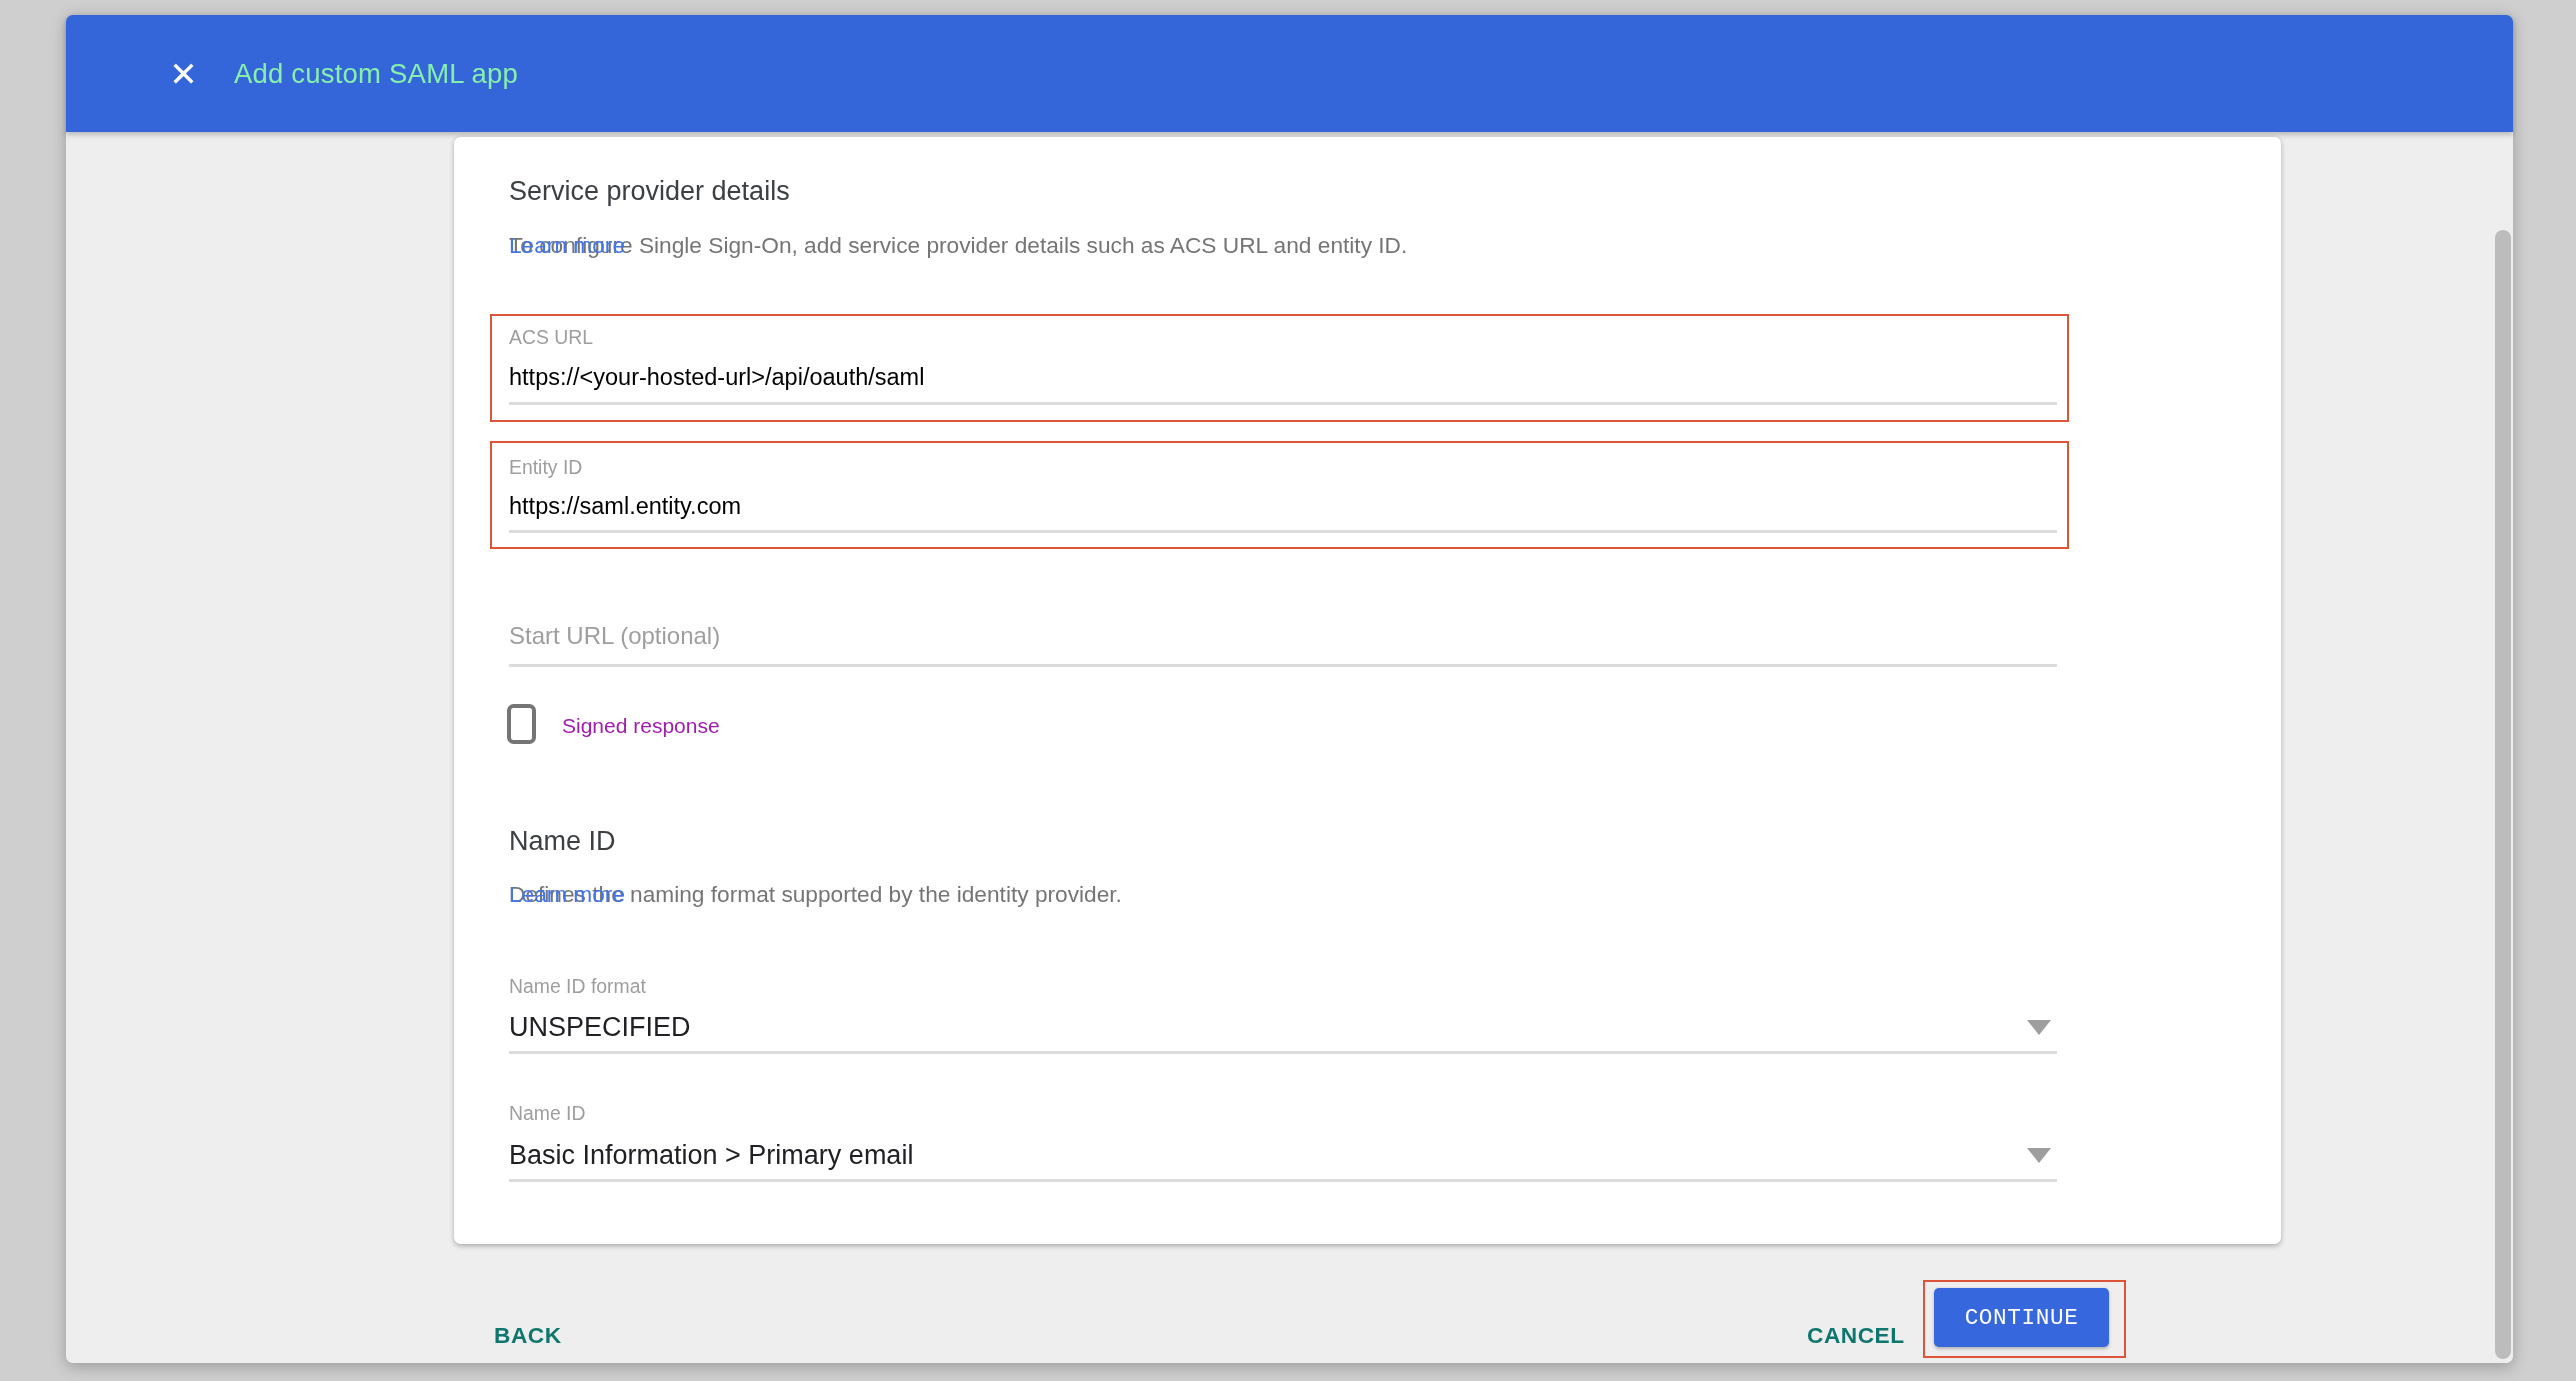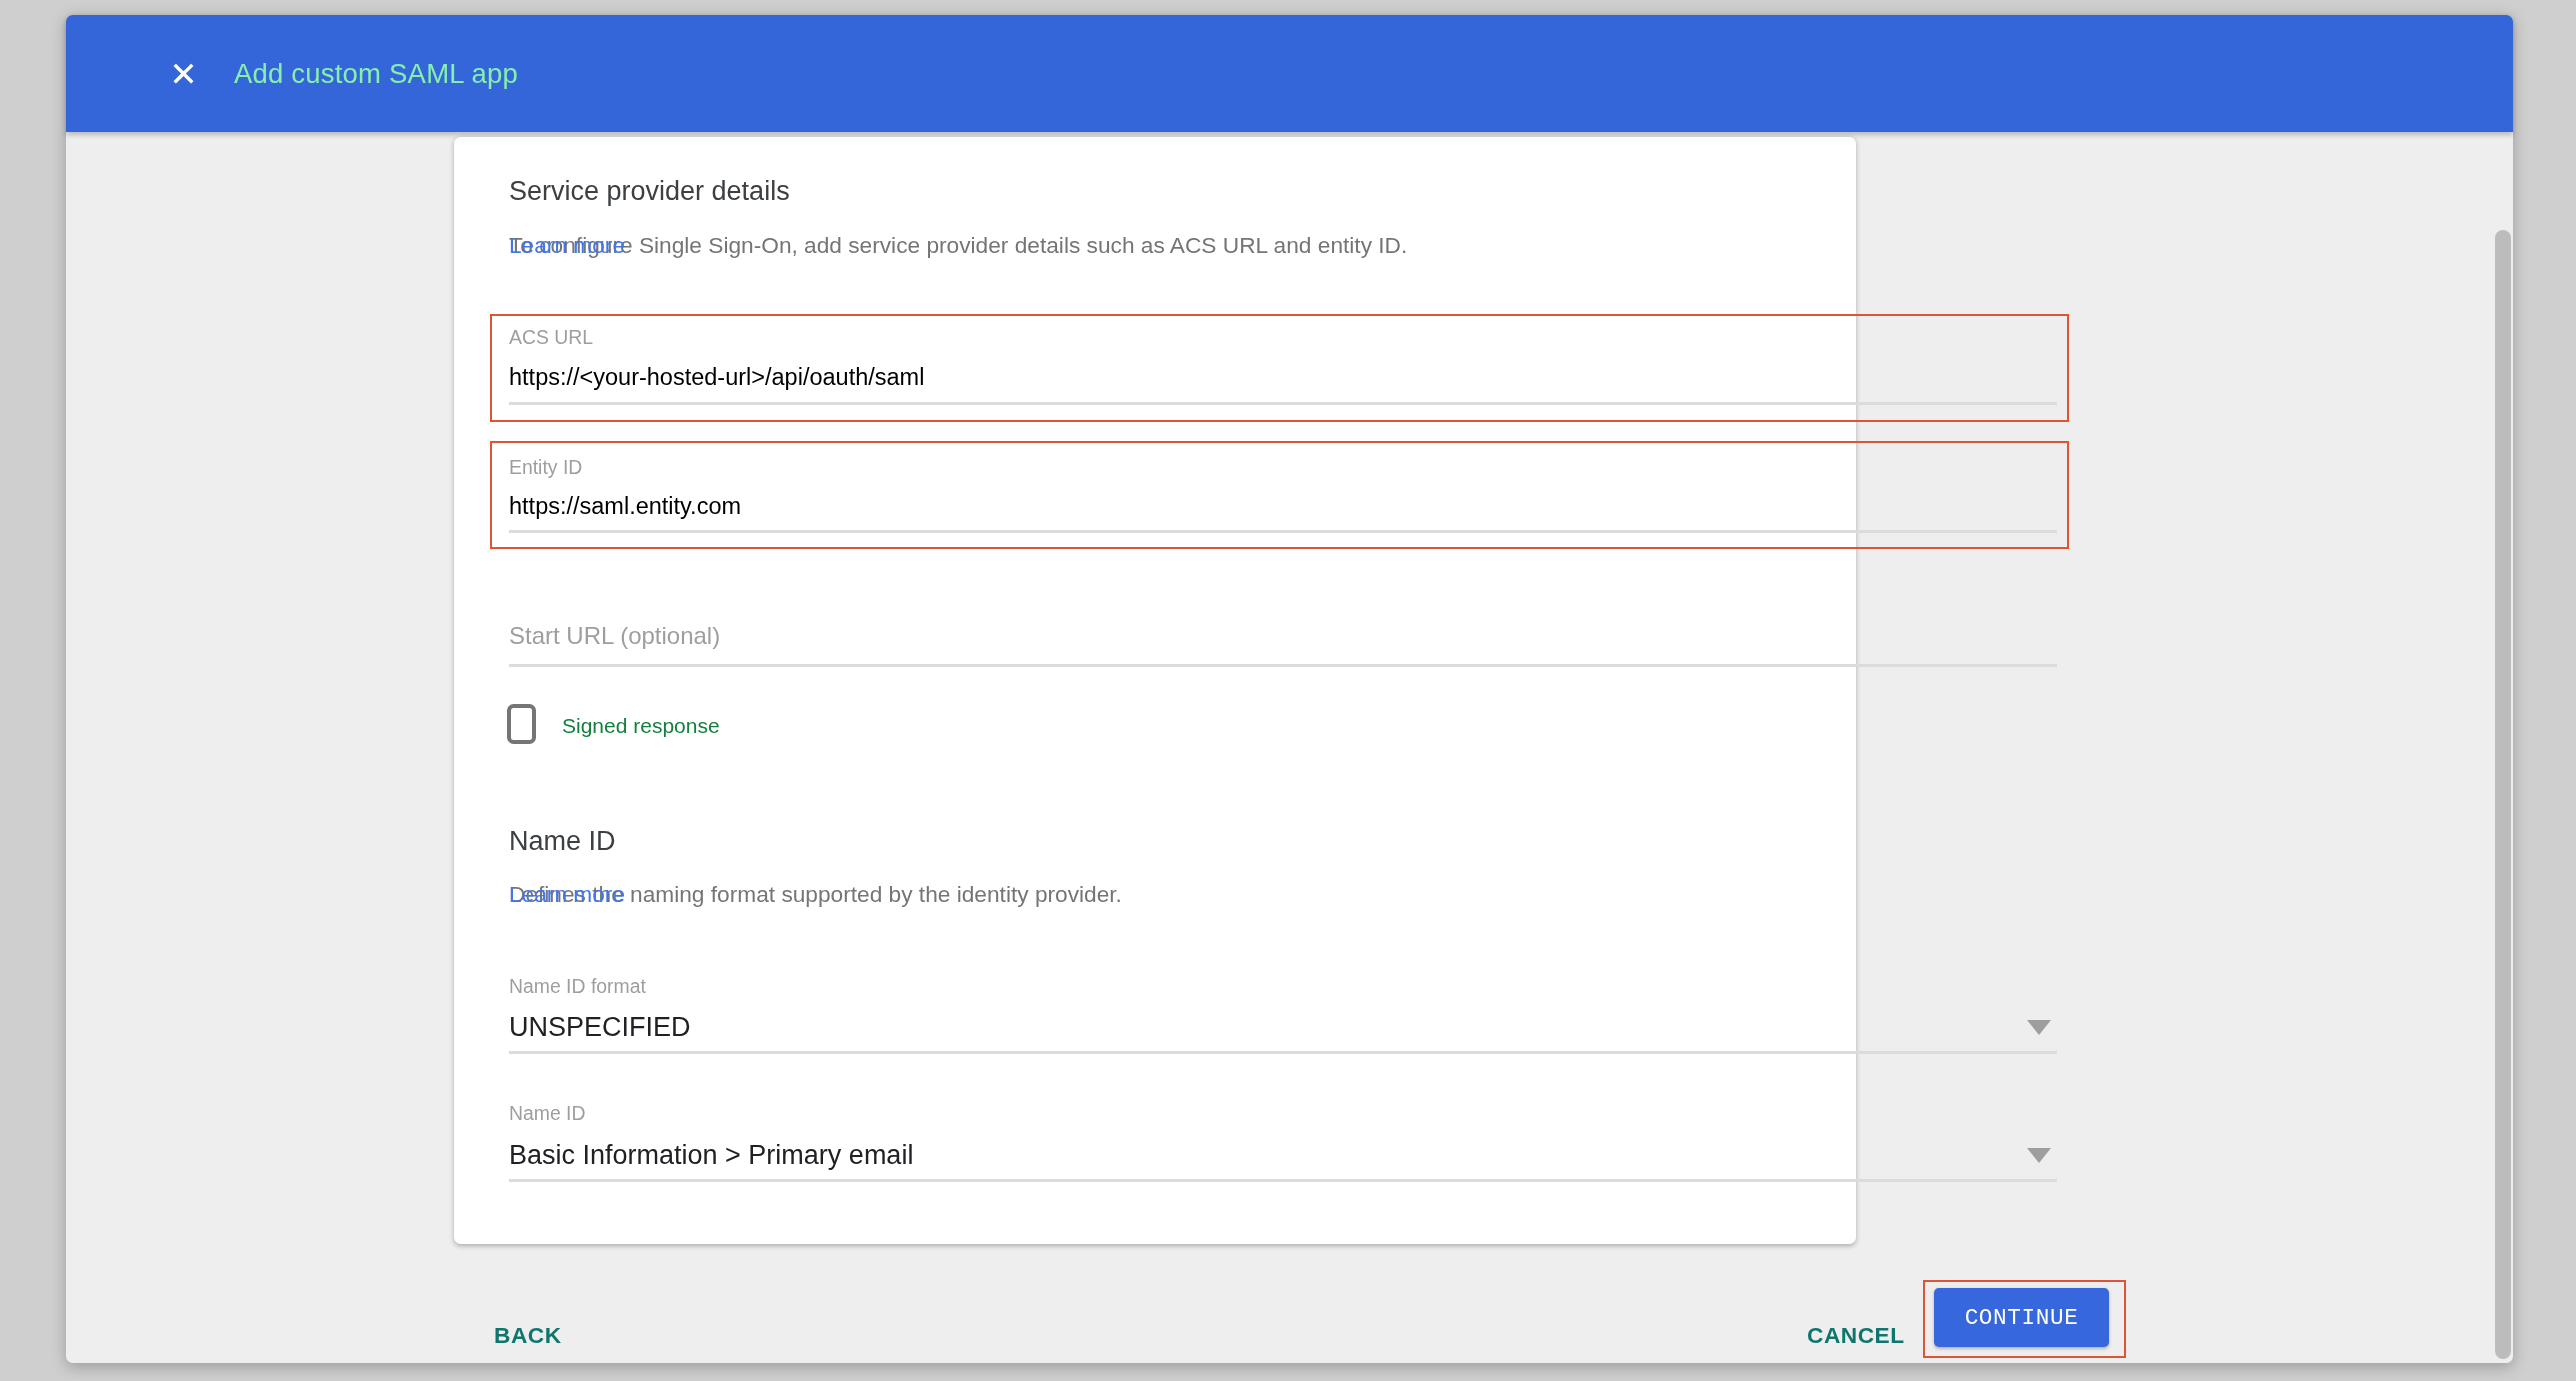--- a/index.html
+++ b/index.html
@@ -26,41 +26,41 @@
     position:absolute; left:95px; top:50%; transform:translateY(-50%);
     width:45px; height:45px; display:flex; align-items:center; justify-content:center;
     color:#ffffff; font-size:34px; line-height:1; cursor:pointer;
   }
   .dialog-title {
     position:absolute; left:168px; top:50%; transform:translateY(-50%);
     color:#86efac; font-size:27.5px; font-weight:400; letter-spacing:0.2px;
   }
   .card {
     position:absolute; left:388px; top:122px;
-    width:1402px; height:1107px;
+    width:1827px; height:1107px;
     background:#ffffff; border-radius:6.5px;
     box-shadow:0 1.6px 5.7px rgba(0,0,0,0.28);
   }
   .card * { position:absolute; }
   .section-heading { left:55px; font-size:27px; font-weight:500; color:#3c4043; }
   .section-desc { left:55px; font-size:22.7px; color:#757575; white-space:nowrap; }
   .link { color:#4376ec; cursor:pointer; text-decoration:none; }
   .field-label { left:55px; font-size:19.4px; color:#9e9e9e; }
   .field-value { left:55px; font-size:23.5px; color:#000000; white-space:nowrap; }
   .field-underline { left:55px; width:1548px; height:2.4px; background:#dcdcdc; }
   .placeholder { left:55px; font-size:24px; color:#9e9e9e; }
   .annotation-box {
     position:absolute; border:2.4px solid #dd5538; pointer-events:none;
   }
   .ann-field { left:36px; width:1579px; height:108px; }
   .checkbox {
     left:53px; top:567px; width:29px; height:40px;
     border:4px solid #757575; border-radius:6.5px; background:#ffffff; cursor:pointer;
   }
-  .checkbox-label { left:108px; top:577px; font-size:21px; color:#15803d; }
+  .checkbox-label { left:108px; top:577px; font-size:21px; color:#a21caf; }
   .dd-value { left:55px; font-size:27px; color:#202124; white-space:nowrap; }
   .dd-arrow {
     left:1573px; width:0; height:0; cursor:pointer;
     border-left:12px solid transparent; border-right:12px solid transparent;
     border-top:15.4px solid #9e9e9e;
   }
   .footer-btn {
     position:absolute; font-size:22.7px; font-weight:700; color:#0f766e;
     letter-spacing:0.5px; cursor:pointer;
   }

